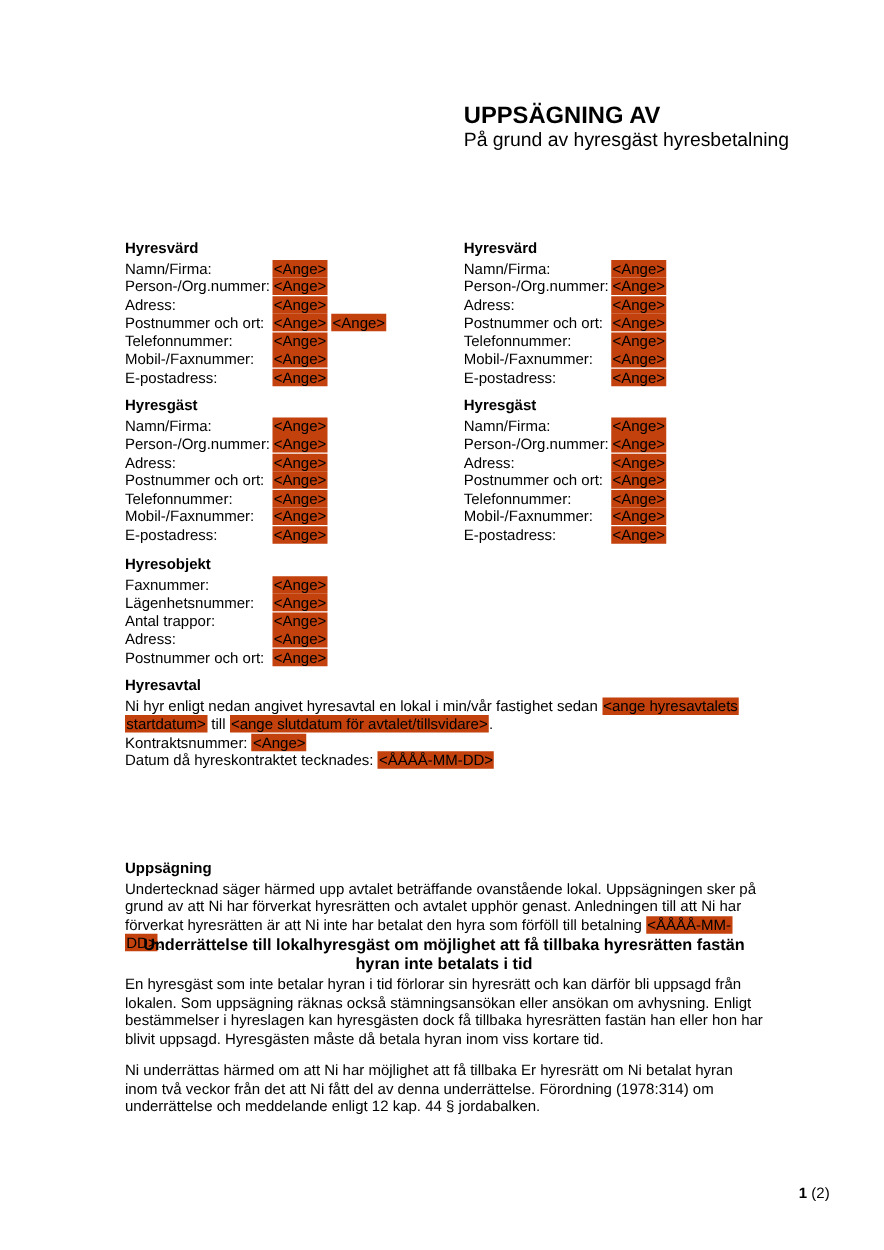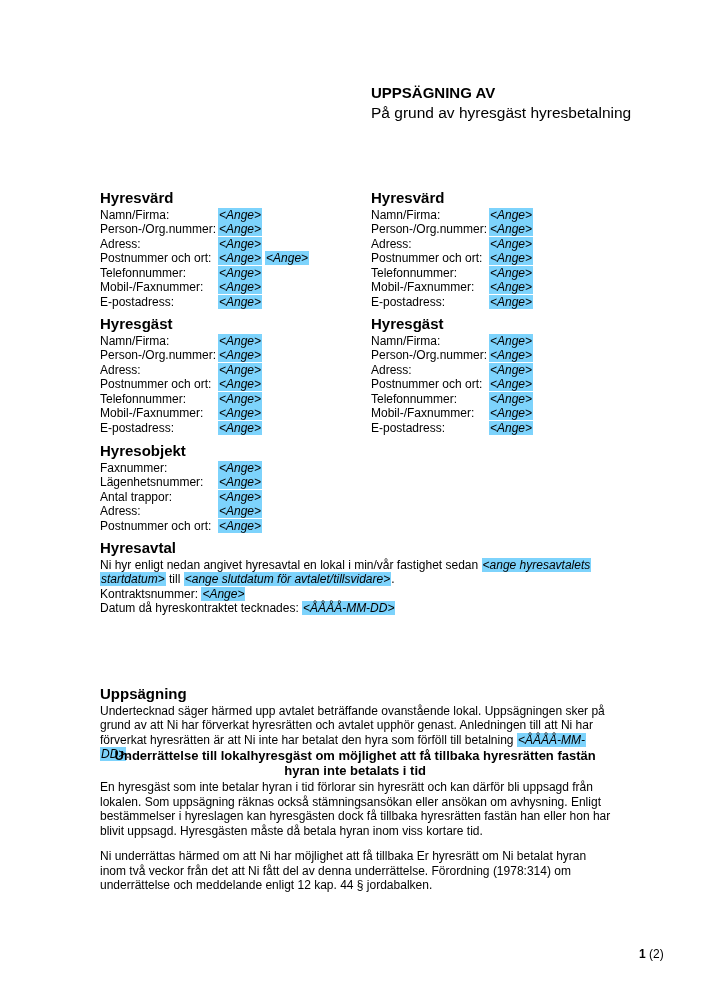--- a/index.html
+++ b/index.html
@@ -6,33 +6,33 @@
   .page {
     position: relative;
     width: 707px;
     height: 1000px;
     background: #ffffff;
     font-family: "Liberation Sans", sans-serif;
     color: #000000;
     overflow: hidden;
   }
   .title-block { position:absolute; left:371px; top:83px; }
-  .title-line { font-weight:bold; font-size:15px; line-height:19.5px; white-space:nowrap; }
+  .title-line { font-weight:bold; font-size:19px; line-height:19.5px; white-space:nowrap; }
   .subtitle { font-size:15.5px; line-height:19px; white-space:nowrap; }
 
   .sec { position:absolute; }
-  .sec-h { font-weight:bold; font-size:15px; line-height:16px; margin-bottom:1.5px; white-space:nowrap; }
+  .sec-h { font-weight:bold; font-size:12px; line-height:16px; margin-bottom:1.5px; white-space:nowrap; }
   .big-h { font-weight:bold; font-size:13px; line-height:15.2px; margin-bottom:2px; white-space:nowrap;text-align:center; }
 
   .field-row { font-size:12px; line-height:14.5px; white-space:nowrap; }
   .field-label { display:inline-block; width:118px; }
 
   .body-text { font-size:12px; line-height:14.5px; white-space:nowrap; }
 
-  .hl { background:#7dd3fc; padding:0 1px;font-style:italic; }
+  .hl { background:#c2410c; padding:0 1px; }
   .field-value { margin-right:3px; }
 
   .footer { position:absolute; left:639px; top:947px; font-size:12px; line-height:14.5px; white-space:nowrap; }
   .b { font-weight:bold; }
 </style>
 </head>
 <body>
 
 <div class="page">
 

